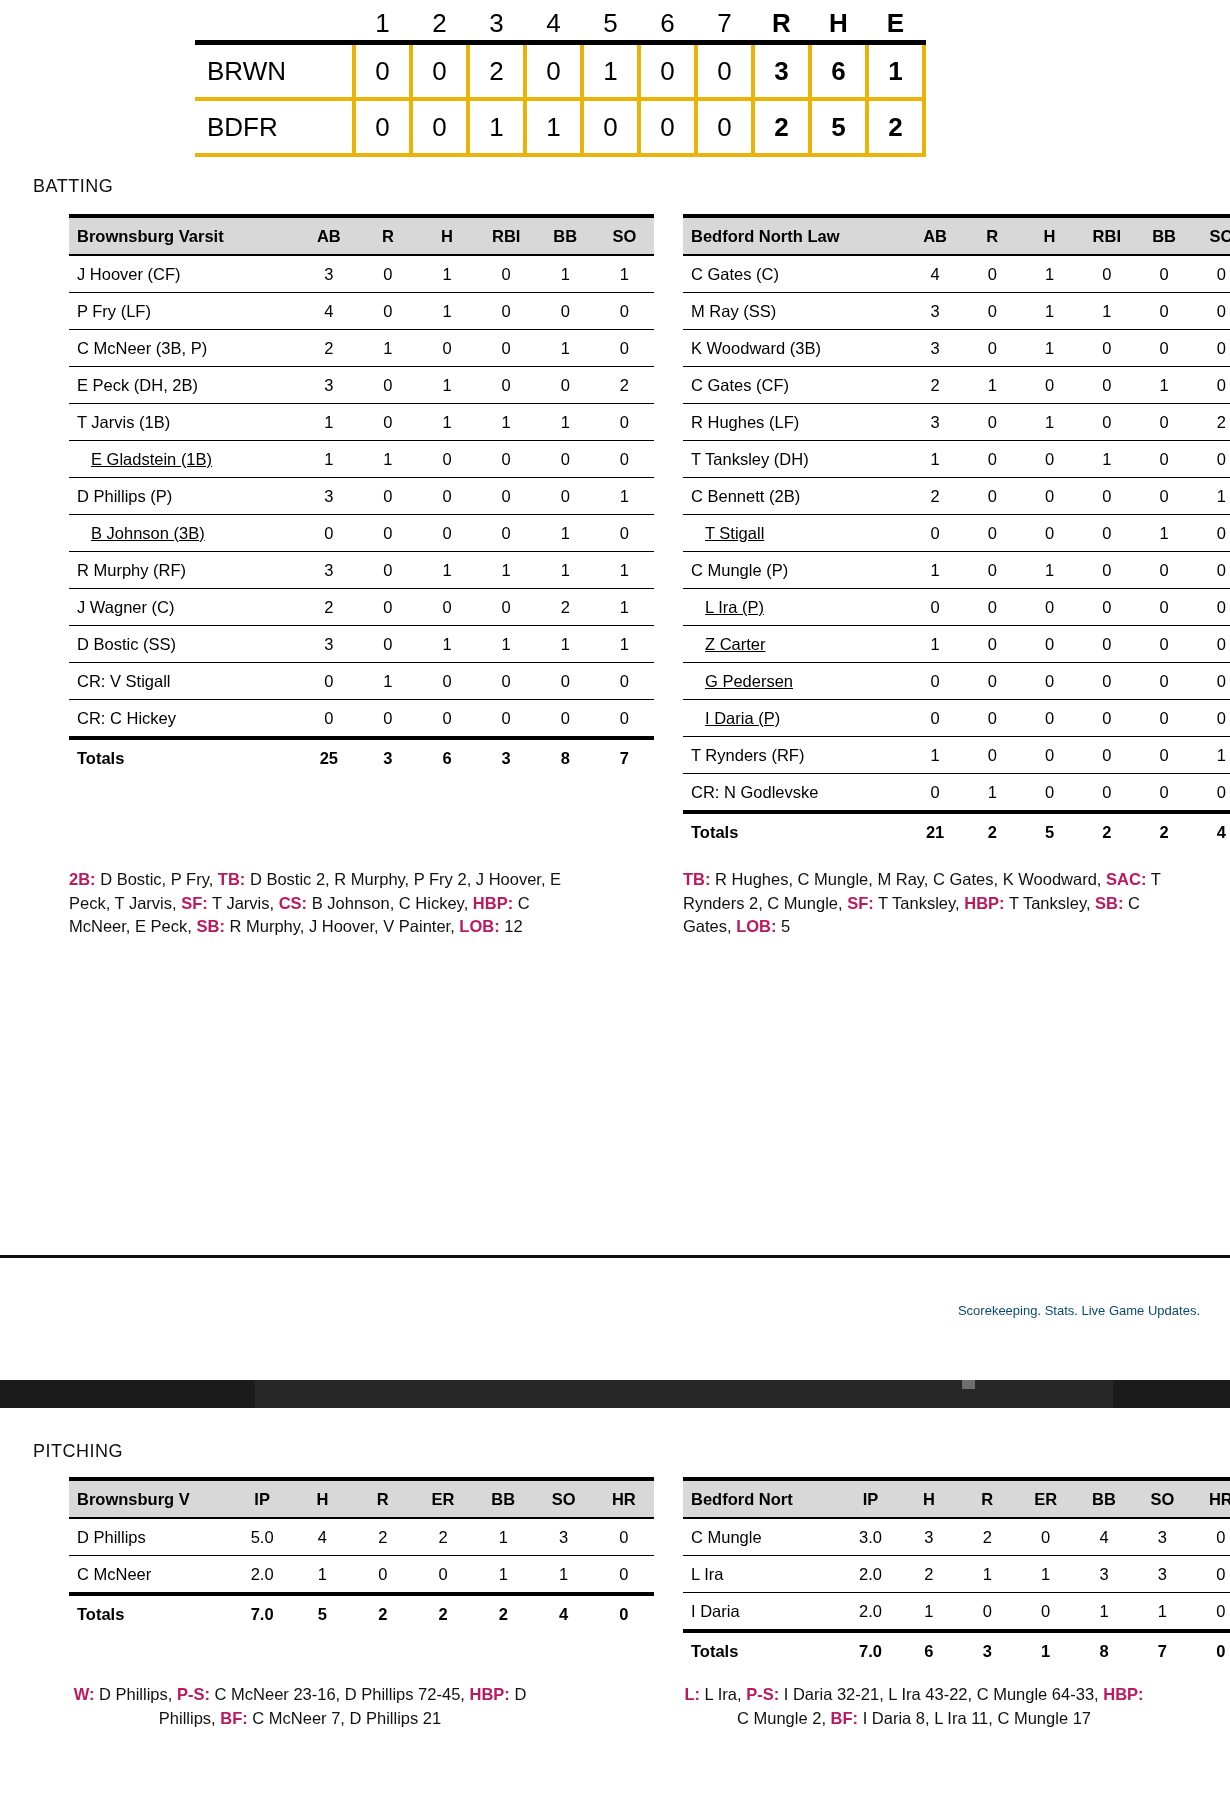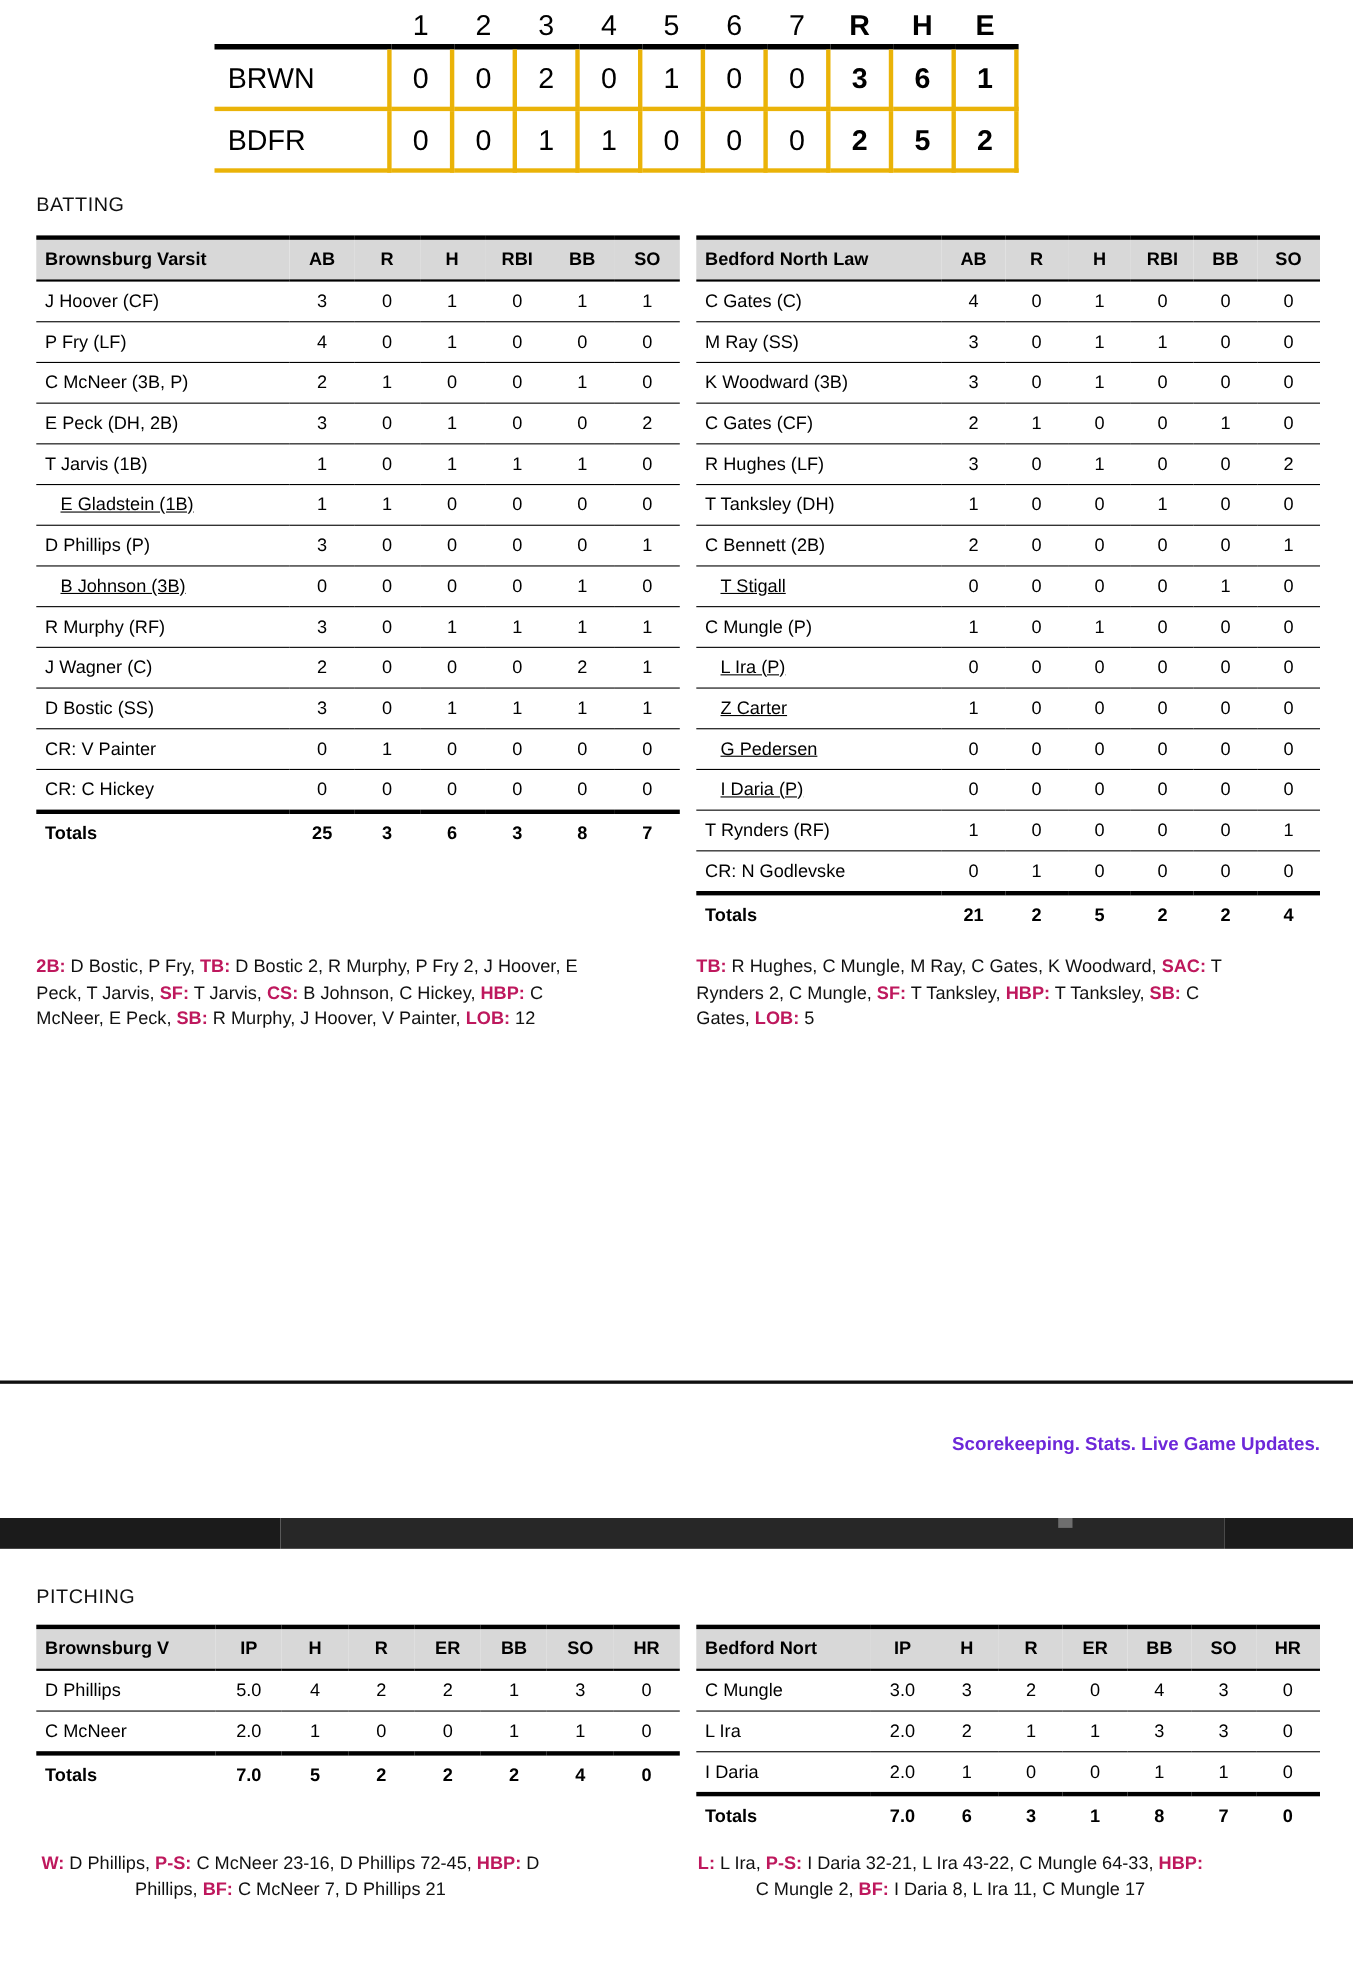--- a/index.html
+++ b/index.html
@@ -15,21 +15,21 @@
   .linescore th{font-size:26px;font-weight:400;height:34px;padding:0;text-align:center;vertical-align:middle;}
   .linescore th.rhe{font-weight:700;}
   .linescore td{width:53px;height:52px;text-align:center;vertical-align:middle;font-size:26px;border:4px solid #eab308;padding:0;}
   .linescore td.team{width:145px;text-align:left;padding-left:12px;border-left:none;}
   .linescore tbody tr:first-child td{border-top:5px solid #000;}
   .linescore td.rhe{font-weight:700;}
 
   
   .section{position:absolute;left:33px;width:1167px;}
   .section-title{font-size:18px;font-weight:400;letter-spacing:.5px;color:#111;}
-  .two-col{display:grid;grid-template-columns:585px 567px;column-gap:15px;align-items:start;}
+  .two-col{display:grid;grid-template-columns:585px 567px;column-gap:29px;align-items:start;margin-left:36px;}
   .batting-grid{row-gap:18px;margin-top:17px;}
   .pitching-grid{row-gap:14px;margin-top:15px;}
 
   
   table.stat{width:100%;border-collapse:collapse;table-layout:fixed;}
   .stat th,.stat td{padding:0;height:36px;vertical-align:middle;font-size:16.5px;text-align:center;}
   .stat thead th{background:#d8d8d8;font-weight:700;border-top:4px solid #000;border-bottom:2px solid #000;}
   .stat th.name,.stat td.name{text-align:left;padding-left:8px;white-space:nowrap;overflow:hidden;}
   .stat tbody td{border-bottom:1.5px solid #000;}
   .stat tr.indent td.name{padding-left:22px;text-decoration:underline;}
@@ -38,21 +38,21 @@
   .pit th:first-child,.pit td:first-child{width:26.5%;}
 
   
   p.notes{margin:0;font-size:16.5px;line-height:23.5px;color:#111;}
   .notes-batting{width:505px;}
   .notes-pitching{width:462px;text-align:center;}
   p.notes b{font-weight:700;color:#be185d;}
 
   
   .divider{position:absolute;top:1255px;left:0;width:1230px;height:3px;background:#101010;}
-  .tagline{position:absolute;top:1303px;right:30px;font-size:17px;font-weight:700;color:#6d28d9;}
+  .tagline{position:absolute;top:1303px;right:30px;font-size:13px;font-weight:400;color:#0c4a6e;}
   .dark-banner{position:absolute;top:1380px;left:0;width:1230px;height:28px;display:flex;}
   .seg-a{width:255px;background:#1b1b1b;}
   .seg-b{flex:1;background:#272727;}
   .seg-c{width:117px;background:#1b1b1b;}
   .banner-notch{position:absolute;left:962px;top:0;width:13px;height:9px;background:#6e6e6e;}
 
   .batting-section{top:176px;}
   .pitching-section{top:1441px;}
 </style>
 </head>
@@ -215,21 +215,21 @@
           <tr>
             <td class="name">D Bostic (SS)</td>
             <td>3</td>
             <td>0</td>
             <td>1</td>
             <td>1</td>
             <td>1</td>
             <td>1</td>
           </tr>
           <tr>
-            <td class="name">CR: V Painter</td>
+            <td class="name">CR: V Stigall</td>
             <td>0</td>
             <td>1</td>
             <td>0</td>
             <td>0</td>
             <td>0</td>
             <td>0</td>
           </tr>
           <tr>
             <td class="name">CR: C Hickey</td>
             <td>0</td>

